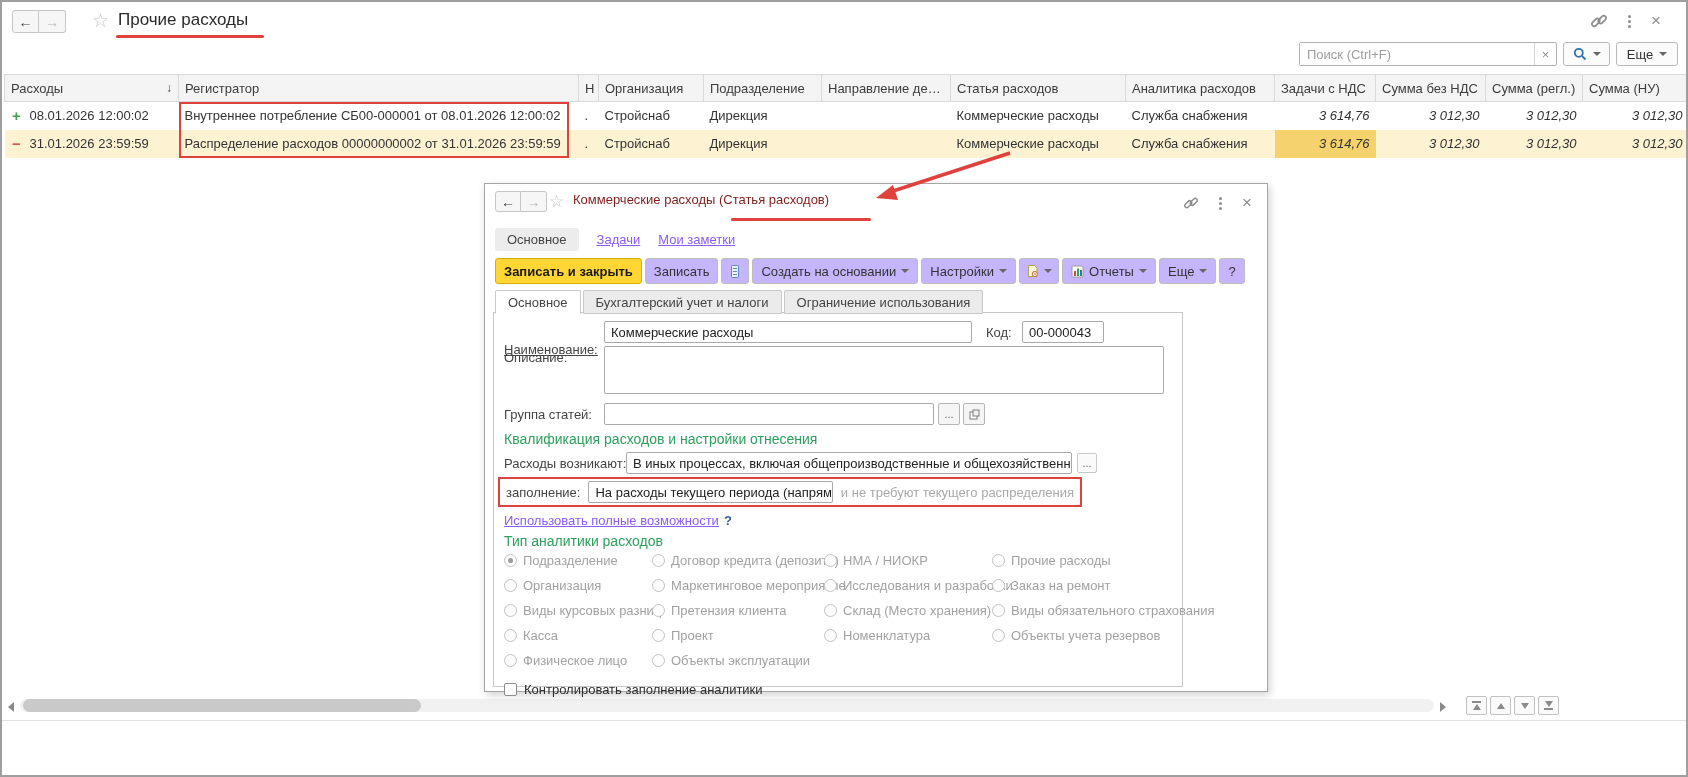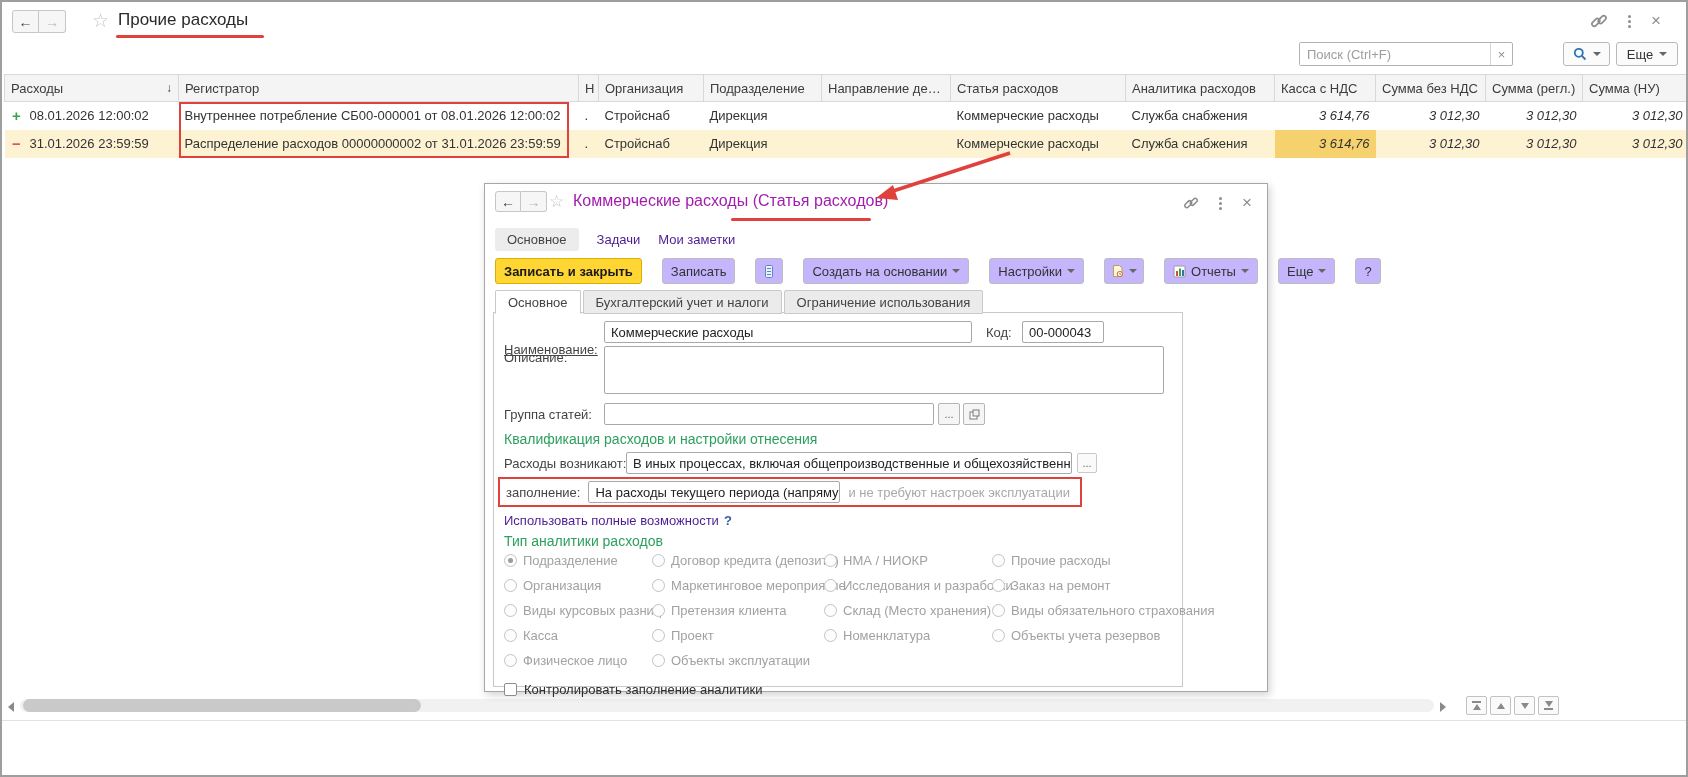--- a/index.html
+++ b/index.html
@@ -17,21 +17,21 @@
   .navbtn .bck { color: #3c3c3c; }
   .star { position: absolute; font-size: 19px; color: #c3c3c3; line-height: 1; }
   .main-title { position: absolute; left: 116px; top: 8px; font-size: 17px; color: #2b2b2b; }
   .red-underline { position: absolute; background: #e0413d; height: 3px; border-radius: 2px; }
   .winicons { position: absolute; top: 10px; display: flex; gap: 16px; align-items: center; }
   .icon-dots { display: flex; flex-direction: column; gap: 2px; padding: 1px 4px; }
   .icon-dots i { width: 3px; height: 3px; background: #8d8d8d; border-radius: 50%; }
   .icon-close { color: #8d8d8d; font-size: 17px; line-height: 14px; }
 
   
-  .searchbox { position: absolute; left: 1297px; top: 40px; width: 214px; height: 24px;
+  .searchbox { position: absolute; left: 1297px; top: 40px; width: 258px; height: 24px;
                border: 1px solid #b3b3b3; border-radius: 2px; display: flex; background: #fff; }
   .searchbox input { flex: 1; border: none; outline: none; padding: 0 7px; font-size: 13px;
                      font-family: "Liberation Sans", sans-serif; color: #333; }
   .searchbox input::placeholder { color: #9e9e9e; }
   .search-clear { width: 22px; border-left: 1px solid #d6d6d6; display: flex; align-items: center;
                   justify-content: center; color: #8d8d8d; font-size: 13px; }
   .sbtn { position: absolute; top: 40px; height: 24px; background: #fbfbfb; border: 1px solid #b9b9b9;
           border-radius: 3px; display: flex; align-items: center; justify-content: center; gap: 6px;
           font-size: 13px; color: #333; }
   .caret { width: 0; height: 0; border-left: 4px solid transparent; border-right: 4px solid transparent;
@@ -52,26 +52,26 @@
   .hdr-flex { display: flex; justify-content: space-between; align-items: center; }
   .sorticon { color: #444; font-size: 12px; }
 
   .redbox { position: absolute; left: 177px; top: 100px; width: 390px; height: 56px;
             border: 2px solid #e0413d; z-index: 5; pointer-events: none; }
   .arrow-overlay { position: absolute; inset: 0; z-index: 40; pointer-events: none; }
 
   
   .dialog { position: absolute; left: 482px; top: 181px; width: 784px; height: 509px; background: #fff;
             border: 1px solid #a6a6a6; z-index: 20; box-shadow: 2px 3px 8px rgba(0,0,0,.18); }
-  .dlg-title { position: absolute; left: 88px; top: 8px; font-size: 16px; color: #a21caf; white-space: nowrap; }
+  .dlg-title { position: absolute; left: 88px; top: 8px; font-size: 13px; color: #7f1d1d; white-space: nowrap; }
   .dlg-navrow { position: absolute; left: 10px; top: 44px; display: flex; gap: 18px; align-items: center; }
   .chip { background: #ececec; border-radius: 3px; padding: 4px 12px; color: #444; }
-  .bluelink { color: #4c1d95; cursor: pointer; }
-
-  .dlg-toolbar { position: absolute; left: 10px; top: 74px; right: 6px; display: flex; gap: 20px; align-items: center; }
+  .bluelink { color: #8b5cf6; text-decoration: underline; cursor: pointer; }
+
+  .dlg-toolbar { position: absolute; left: 10px; top: 74px; right: 6px; display: flex; gap: 3px; align-items: center; }
   .tbtn { height: 26px; padding: 0 8px; background: #c4b5fd; border: 1px solid #bdbdbd; border-radius: 3px;
           display: flex; align-items: center; gap: 5px; font-size: 13px; color: #333; white-space: nowrap; }
   .tbtn.primary { background: #ffd633; border-color: #d8b100; font-weight: bold; color: #1a1a1a; }
   .tbtn.iconbtn { padding: 0 6px; }
 
   .dlg-tabs { position: absolute; left: 10px; top: 106px; display: flex; z-index: 2; }
   .tab { padding: 4px 12px 3px; border: 1px solid #c9c9c9; background: #ebebeb; color: #444;
          border-radius: 2px 2px 0 0; margin-right: 2px; margin-bottom: -1px; }
   .tab.active { background: #fff; border-bottom: 1px solid #fff; }
 
@@ -194,21 +194,21 @@
           <span class="sorticon">↓</span>
             </span>
         </th>
         <th>Регистратор</th>
         <th>Н</th>
         <th>Организация</th>
         <th>Подразделение</th>
         <th>Направление де…</th>
         <th>Статья расходов</th>
         <th>Аналитика расходов</th>
-        <th>Касса с НДС</th>
+        <th>Задачи с НДС</th>
         <th>Сумма без НДС</th>
         <th>Сумма (регл.)</th>
         <th>Сумма (НУ)</th>
       </tr>
     </thead>
     <tbody>
       <tr>
         <td>
             <span class="pcell">
           <span class="mark plus">+</span>
@@ -363,21 +363,21 @@
 
       <span class="greenhdr" style="left:10px; top:118px;">Квалификация расходов и настройки отнесения</span>
 
       <span class="lbl" style="left:10px; top:143px;">Расходы возникают:</span>
       <span class="fld" style="left:132px; top:139px; width:446px;">В иных процессах, включая общепроизводственные и общехозяйственные</span>
       <span class="minibtn flat" style="left:583px; top:140px; width:20px;">...</span>
 
       <div class="relate-box">
         <span class="lbl" style="position:static;">заполнение:</span>
         <span class="fld2">На расходы текущего периода (напрямую)</span>
-        <span class="graynote">и не требуют настроек эксплуатации</span>
+        <span class="graynote">и не требуют текущего распределения</span>
       </div>
 
       <span class="bluelink" style="position:absolute; left:10px; top:200px;">Использовать полные возможности</span>
       <span class="help-q" style="position:absolute; left:222px; top:200px;">?</span>
 
       <span class="greenhdr" style="left:10px; top:220px;">Тип аналитики расходов</span>
 
       <div class="radio-grid">
   <label class="radio-item">
     <span class="radio selected"></span>

